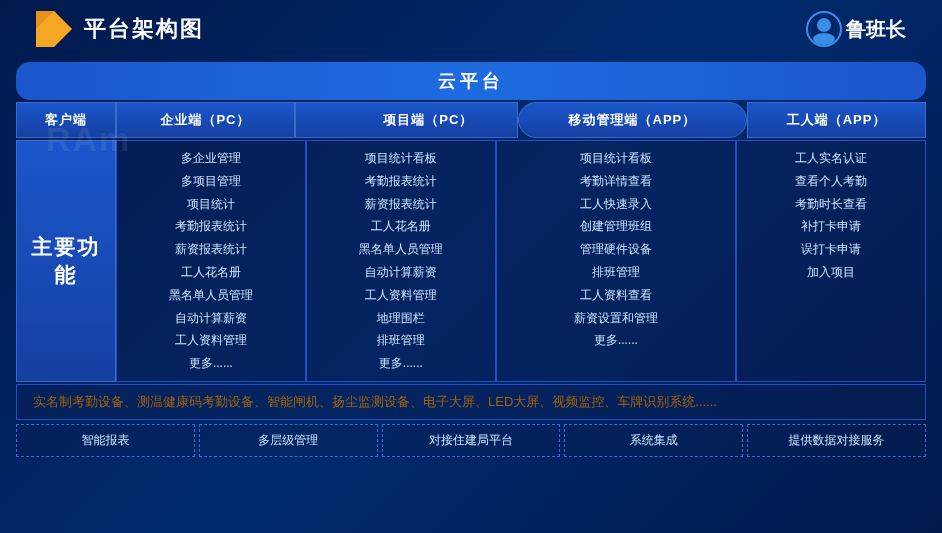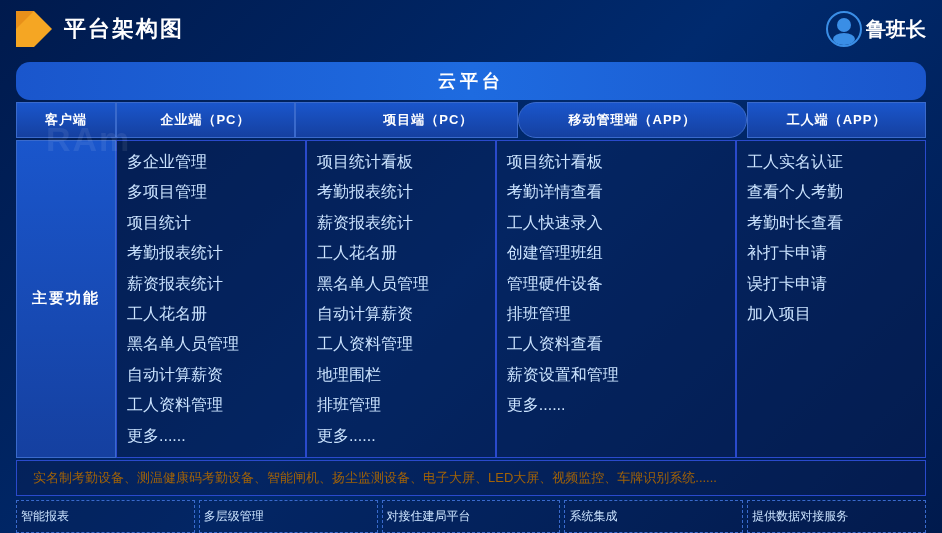--- a/index.html
+++ b/index.html
@@ -10,21 +10,21 @@
       font-family: "Microsoft YaHei", "PingFang SC", sans-serif;
       overflow: hidden;
       position: relative;
     }
 
     
     .header {
       display: flex;
       align-items: center;
       justify-content: space-between;
-      padding: 10px 16px;
+      padding: 10px 36px;
       height: 58px;
     }
     .header-left {
       display: flex;
       align-items: center;
       gap: 12px;
     }
     .header-logo-icon {
       width: 36px;
       height: 36px;
@@ -93,39 +93,40 @@
     
     .content-row {
       display: flex;
       width: 100%;
       margin-bottom: 2px;
     }
     .row-label {
       background: linear-gradient(180deg, #1a56cc 0%, #1540a0 100%);
       color: #ffffff;
       text-align: center;
-      font-size: 15px;
+      font-size: 21px;
       font-weight: bold;
       display: flex;
       align-items: center;
       justify-content: center;
       width: 100px;
       flex-shrink: 0;
       border: 1px solid #3a6acc;
       padding: 8px 4px;
       letter-spacing: 2px;
     }
     .row-content {
       flex: 1;
       background: rgba(10, 30, 80, 0.4);
       border: 1px solid #2a4acc;
       padding: 6px 10px;
       color: #cce4ff;
-      font-size: 16px;
+      font-size: 12px;
       line-height: 1.9;
+      text-align: center;
     }
     .row-content.mobile-col {
       flex: 1.3;
     }
 
     
     .hardware-row {
       display: flex;
       width: 100%;
       margin-bottom: 4px;
@@ -160,20 +161,21 @@
     
     .features-row {
       display: flex;
       gap: 4px;
       width: 100%;
     }
     .feature-item {
       flex: 1;
       border: 1px dashed #3a6acc;
       color: #cce4ff;
+      text-align: center;
       padding: 7px 4px;
       font-size: 12px;
       background: rgba(10, 30, 80, 0.3);
     }
 
     
     .ram-overlay {
       position: absolute;
       top: 120px;
       left: 46px;

